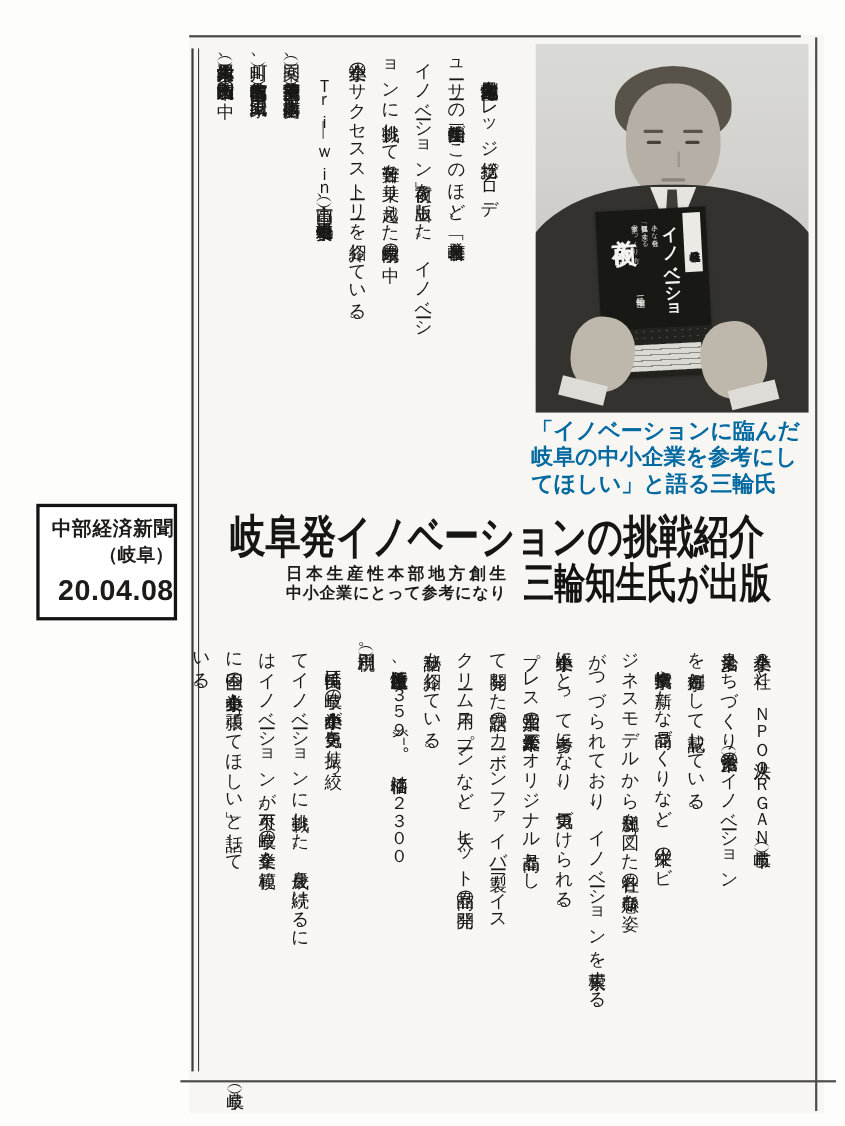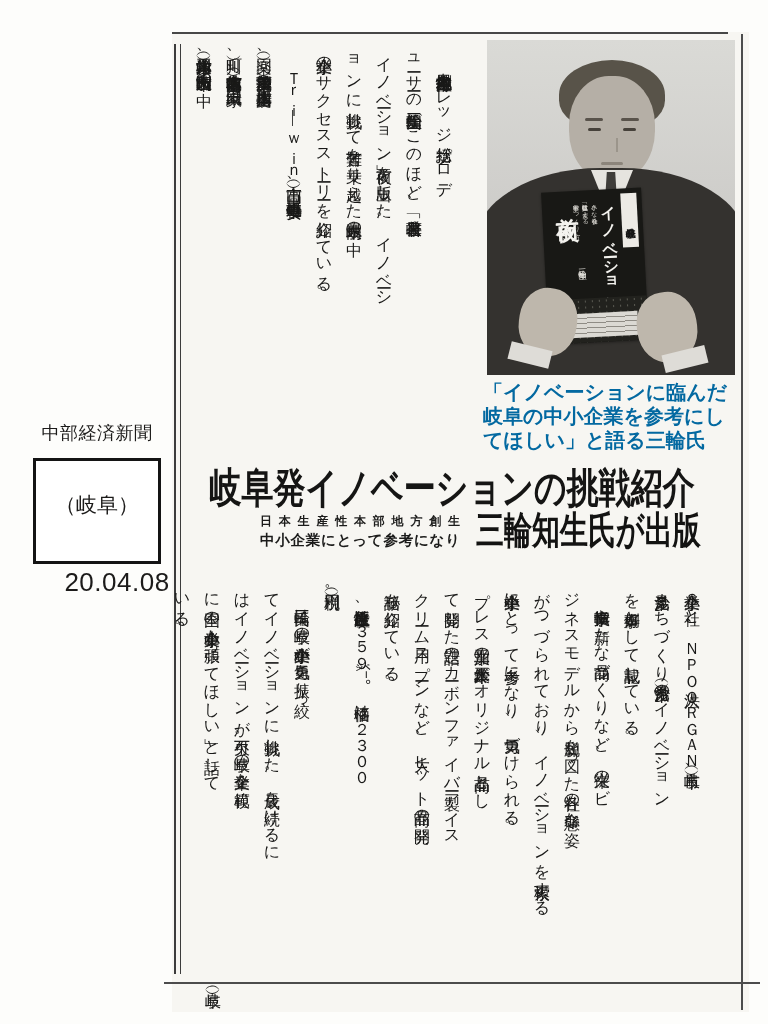--- a/index.html
+++ b/index.html
@@ -5,26 +5,26 @@
   html,body{margin:0;padding:0;}
   body{
     width:768px;height:1024px;position:relative;overflow:hidden;
     background:#fdfdfb;color:#1c1b1a;
     font-family:"Liberation Serif","DejaVu Serif",serif;
   }
   
   .stamp{
     position:absolute;left:33px;top:458px;width:122px;height:100px;
     border:3px solid #141414;background:#ffffff;
-    display:flex;flex-direction:column;align-items:center;justify-content:center;
-    font-family:"Liberation Sans","DejaVu Sans",sans-serif;font-weight:normal;
-    text-align:center;line-height:1.45;gap:44px;
+    display:flex;flex-direction:column;align-items:flex-end;justify-content:center;
+    font-family:"Liberation Sans","DejaVu Sans",sans-serif;font-weight:bold;
+    text-align:center;line-height:1.45;
   }
   .stamp .s1{font-size:18px;letter-spacing:0.5px;}
-  .stamp .s2{font-size:21px;}
+  .stamp .s2{font-size:17px;}
   .stamp .s3{font-size:26px;letter-spacing:0.5px;margin-left:40px;}
 
   
   .article{
     position:absolute;left:172px;top:32px;width:577px;height:980px;
     background:#f7f6f2;
   }
   .rule-top{position:absolute;left:0;top:0;width:556px;height:2px;background:#474747;}
   .rule-right{position:absolute;left:569px;top:2px;width:2px;height:976px;background:#4c4c4c;}
   .rule-bottom{position:absolute;left:-8px;top:950px;width:596px;height:2px;background:#4c4c4c;}
@@ -119,21 +119,21 @@
     font-size:32px;letter-spacing:0px;color:#151514;
     transform:scaleY(1.3);transform-origin:top center;white-space:nowrap;
   }
   .subhead{
     position:absolute;left:88px;top:480px;display:flex;align-items:center;gap:16px;
   }
   .subhead-role{
     width:200px;font-family:"Liberation Sans","DejaVu Sans",sans-serif;font-weight:bold;
     color:#1b1b1a;
   }
-  .subhead-role .r1{font-size:12px;line-height:19px;text-align:justify;text-align-last:justify;}
+  .subhead-role .r1{font-size:15px;line-height:19px;text-align:justify;text-align-last:justify;}
   .subhead-role .r2{font-size:14.5px;line-height:19px;text-align:justify;text-align-last:justify;}
   .subhead-title{
     font-family:"Liberation Serif","DejaVu Serif",serif;font-weight:bold;
     font-size:28px;color:#131312;white-space:nowrap;
     transform:scaleY(1.35);transform-origin:center;letter-spacing:0px;
   }
 </style>
 </head>
 <body>
 

